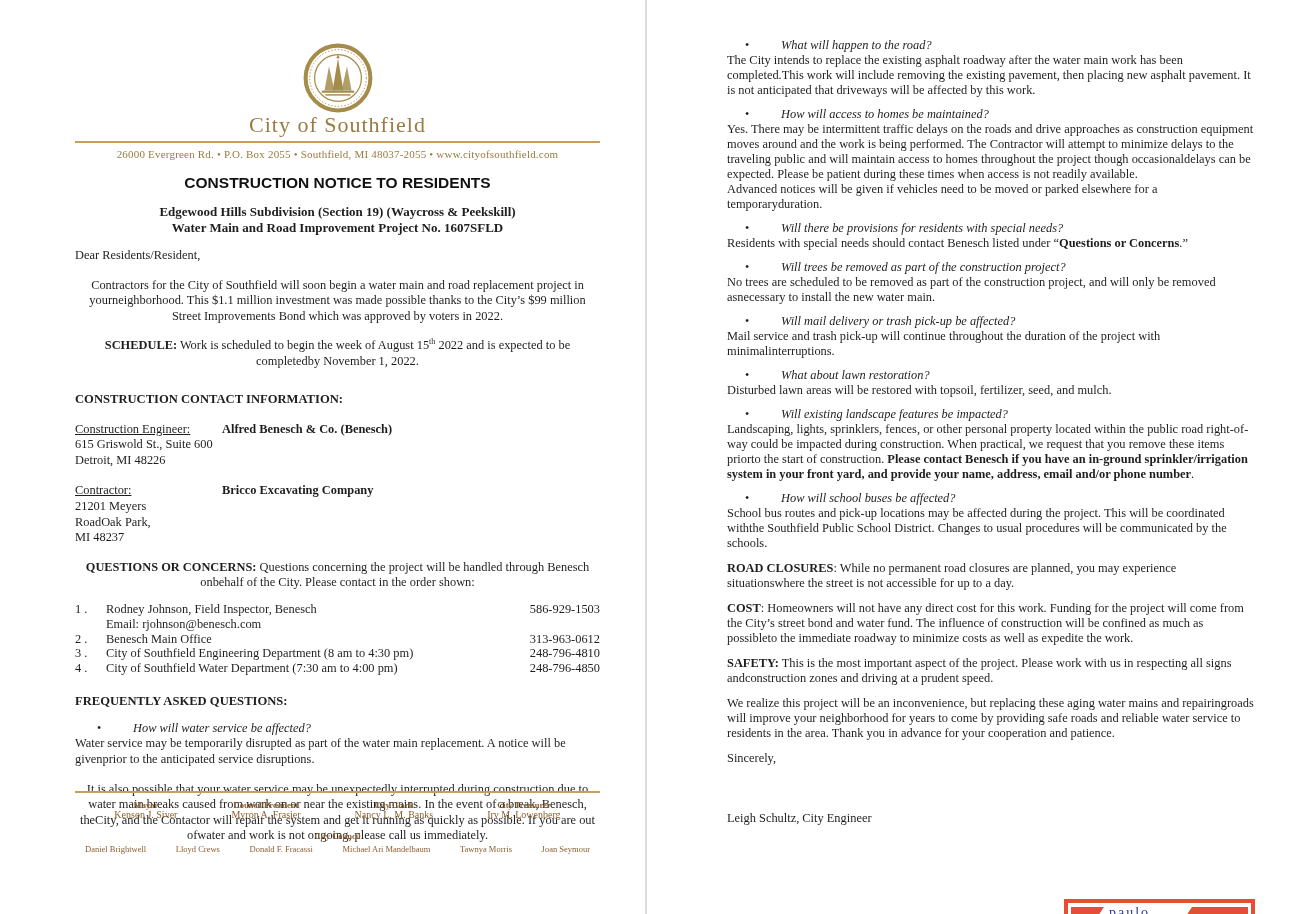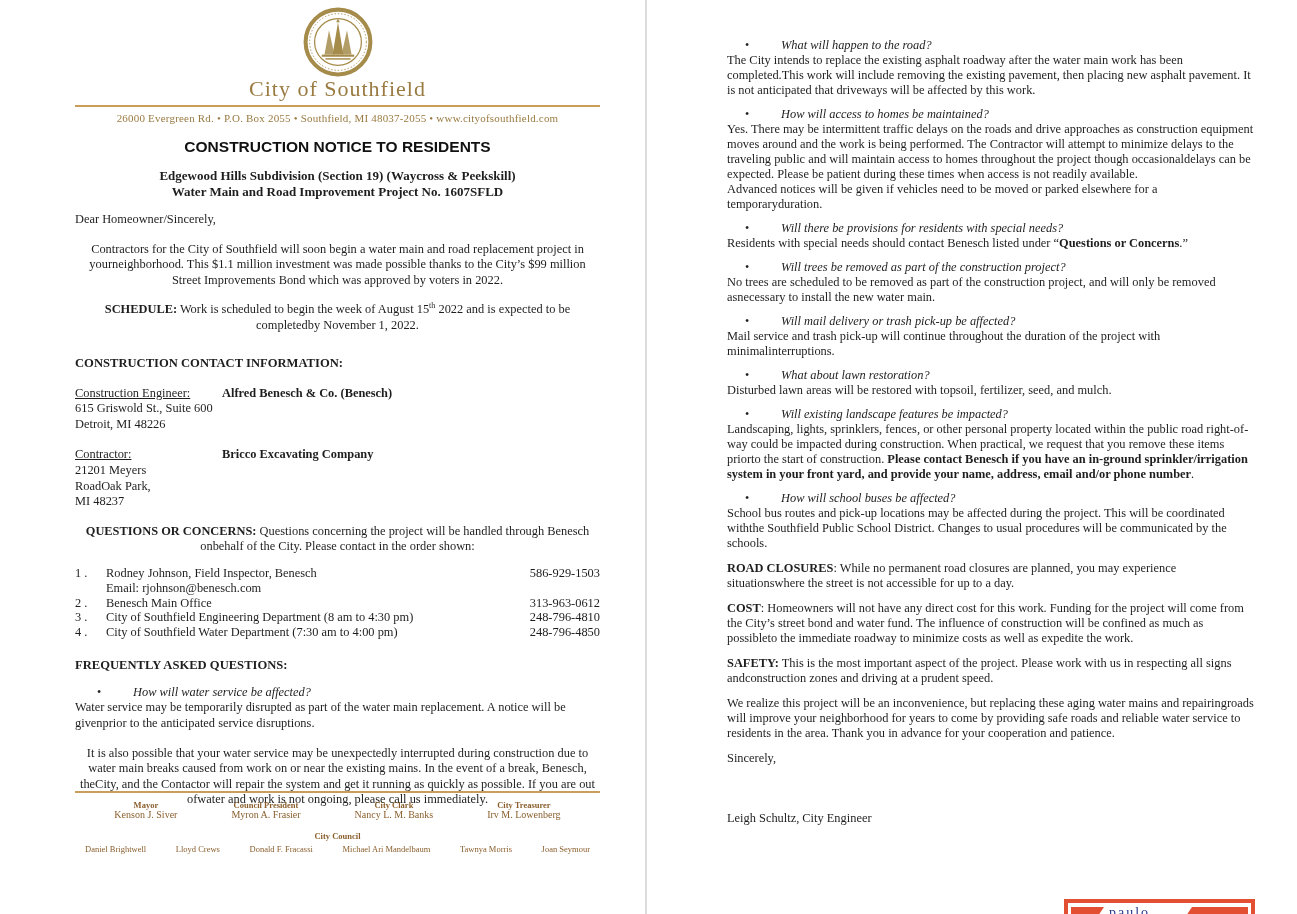--- a/index.html
+++ b/index.html
@@ -6,21 +6,21 @@
   body{
     width:1297px;height:914px;background:#ffffff;overflow:hidden;position:relative;
     font-family:"Liberation Serif",serif;color:#1e1e1e;
   }
   .page{position:absolute;top:0;height:914px;background:#fff;}
   .page1{left:0;width:647px;}
   .page2{left:649px;width:648px;}
   .page-divider{position:absolute;left:645px;top:0;width:2px;height:914px;background:#dcdcdc;}
 
   
-  .p1-inner{padding:6px 47px 0 75px;}
+  .p1-inner{padding:6px 47px 0 75px;margin-top:36px;}
   .letterhead{text-align:center;}
   .seal{display:block;margin:0 auto;}
   .org-name{
     font-family:"Liberation Serif",serif;font-size:22px;letter-spacing:1px;
     color:#9a7b42;margin-top:-2px;line-height:26px;
   }
   .gold-rule{border:0;border-top:2px solid #c89e5a;margin:3px 0 0 0;}
   .address-line{font-size:11px;color:#9a7b42;margin-top:5px;letter-spacing:.2px;}
   .doc-title{
     font-family:"Liberation Sans",sans-serif;font-weight:bold;font-size:15.5px;
@@ -98,21 +98,21 @@
       <div class="address-line">26000 Evergreen Rd. • P.O. Box 2055 • Southfield, MI 48037-2055 • www.cityofsouthfield.com</div>
     </div>
 
     <div class="doc-title">CONSTRUCTION NOTICE TO RESIDENTS</div>
 
     <div class="doc-subtitle">
       <div>Edgewood Hills Subdivision (Section 19) (Waycross &amp; Peekskill)</div>
       <div>Water Main and Road Improvement Project No. 1607SFLD</div>
     </div>
 
-    <p class="body-text salutation">Dear Homeowner/Sincerely,</p>
+    <p class="body-text salutation">Dear Residents/Resident,</p>
 
     <p class="body-text mt">Contractors for the City of Southfield will soon begin a water main and road replacement project in yourneighborhood. This $1.1 million investment was made possible thanks to the City’s $99 million Street Improvements Bond which was approved by voters in 2022.</p>
 
     <p class="body-text mt"><b class="lbl">SCHEDULE:</b><span> Work is scheduled to begin the week of August 15</span><sup>th</sup><span> 2022 and is expected to be completedby November 1, 2022.</span></p>
 
     <p class="section-head">CONSTRUCTION CONTACT INFORMATION:</p>
 
     <div class="body-text firm-row">
       <span class="firm-label">Construction Engineer:</span>
       <span class="firm-name">Alfred Benesch &amp; Co. (Benesch)</span>

